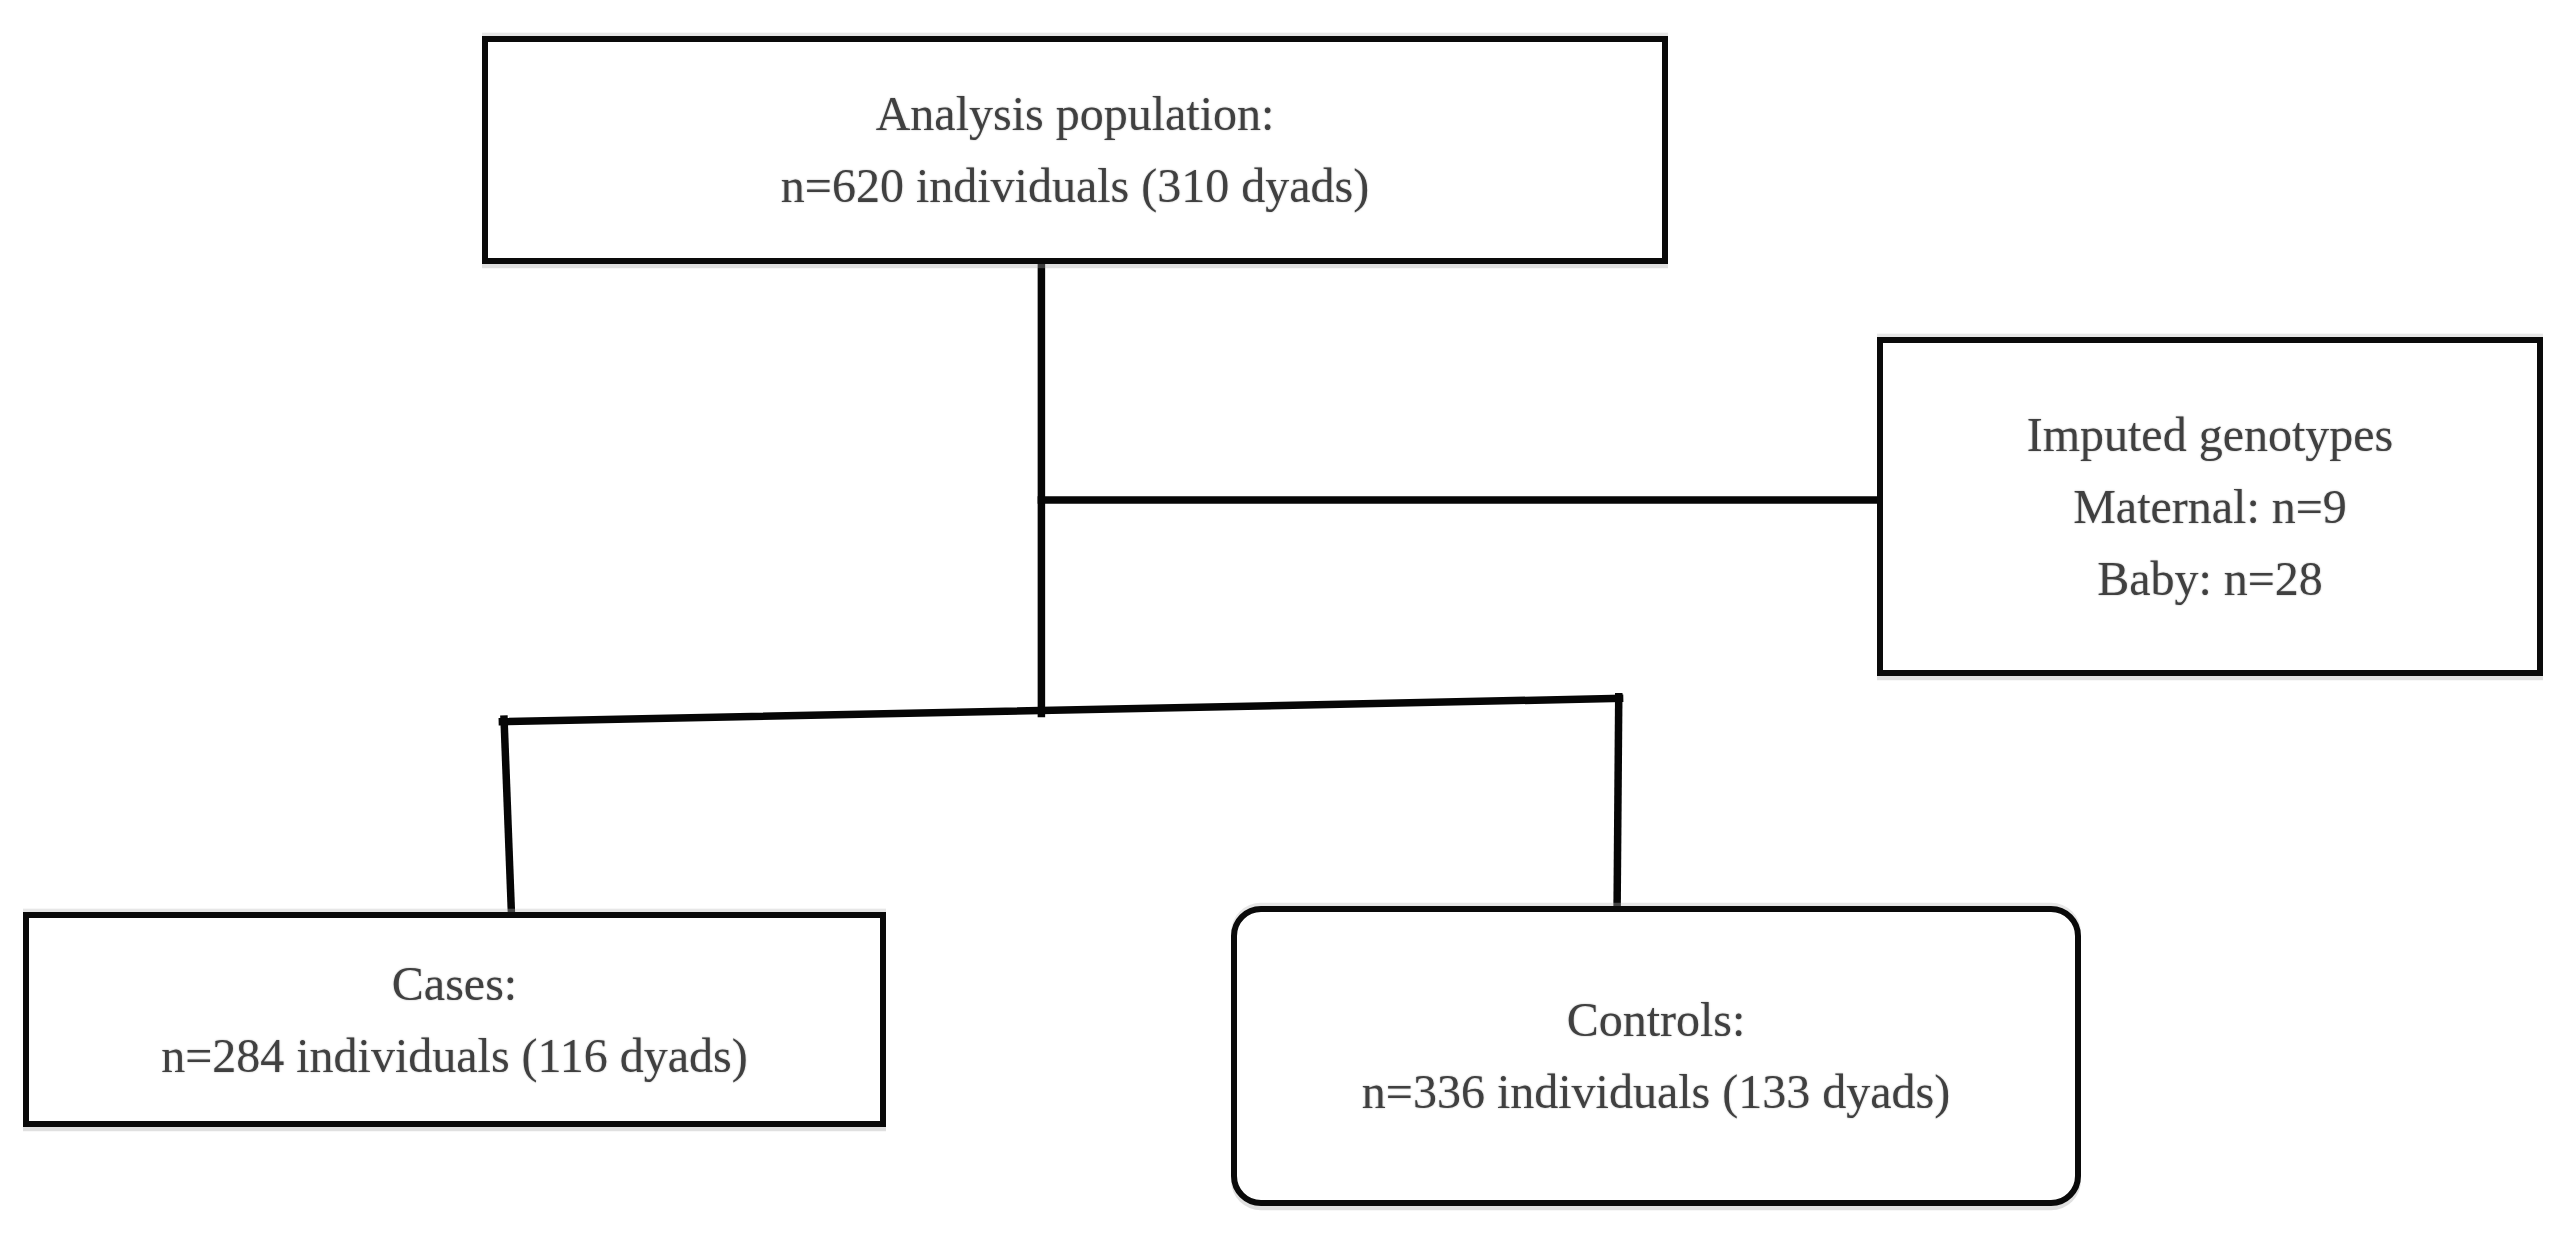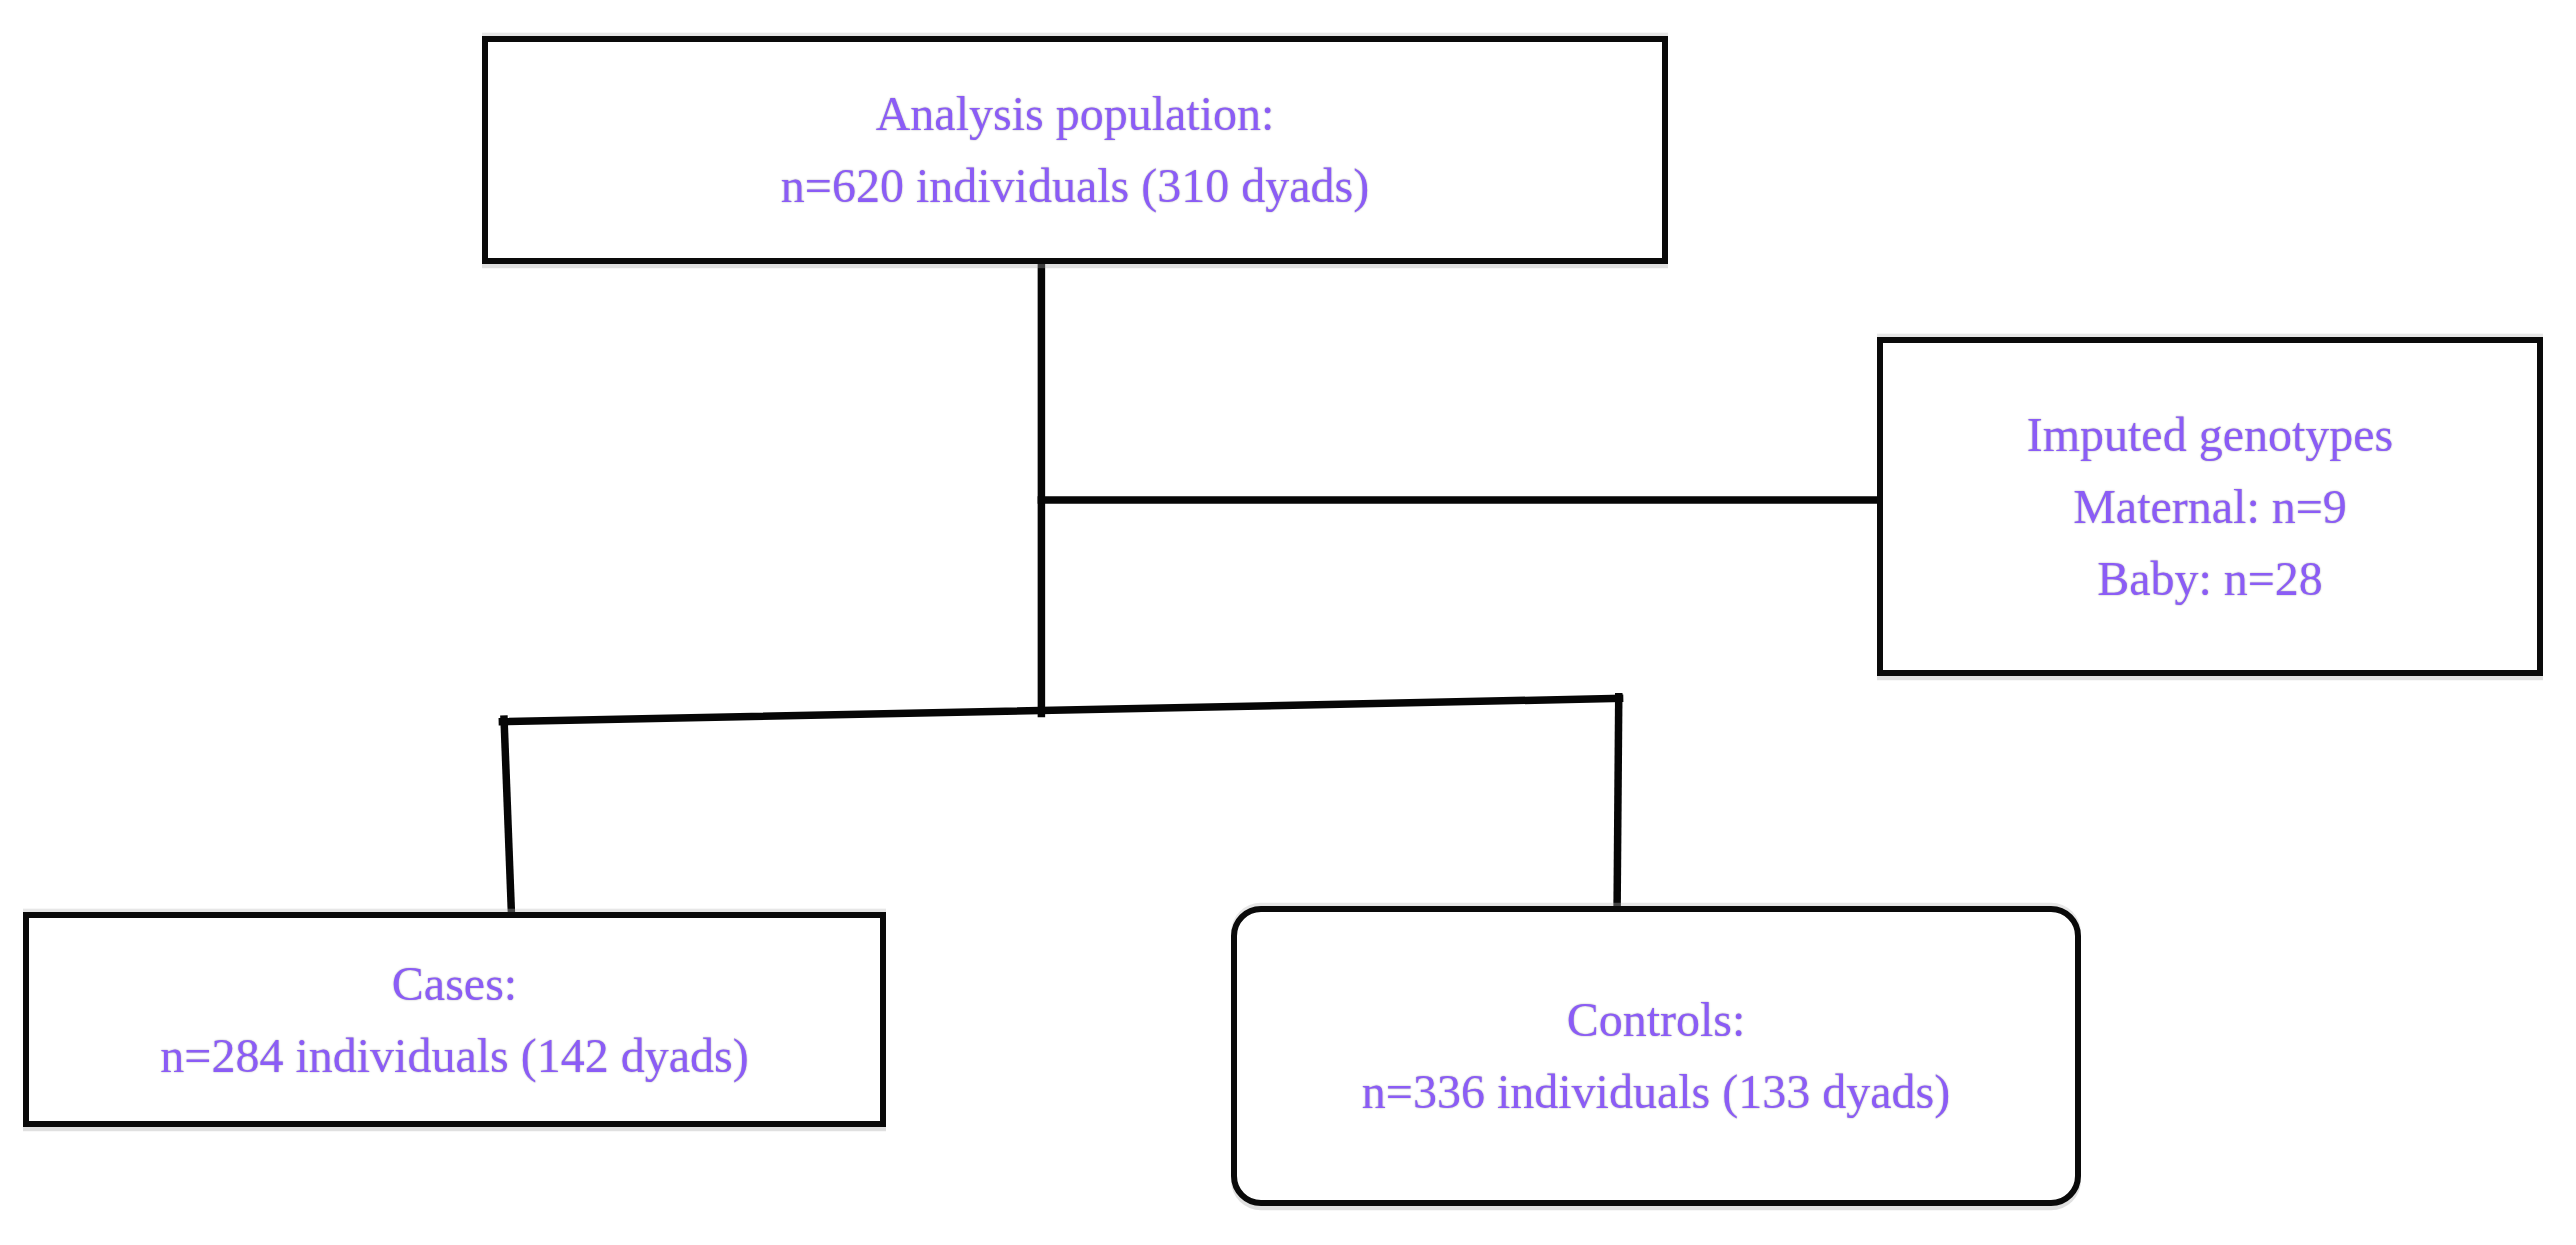--- a/index.html
+++ b/index.html
@@ -7,21 +7,21 @@
     padding: 0;
     background: #ffffff;
   }
   .canvas {
     position: relative;
     width: 2576px;
     height: 1246px;
     background: #ffffff;
     overflow: hidden;
     font-family: "Liberation Serif", "DejaVu Serif", serif;
-    color: #8b5cf6;
+    color: #404040;
   }
   .connectors {
     position: absolute;
     left: 0;
     top: 0;
     width: 2576px;
     height: 1246px;
   }
   .connectors line {
     stroke: #060606;
@@ -70,21 +70,21 @@
   </div>
 
   <div class="node node-imputed">
     <div class="nline">Imputed genotypes</div>
     <div class="nline">Maternal: n=9</div>
     <div class="nline">Baby: n=28</div>
   </div>
 
   <div class="node node-cases">
     <div class="nline">Cases:</div>
-    <div class="nline">n=284 individuals (142 dyads)</div>
+    <div class="nline">n=284 individuals (116 dyads)</div>
   </div>
 
   <div class="node node-controls">
     <div class="nline">Controls:</div>
     <div class="nline">n=336 individuals (133 dyads)</div>
   </div>
 
 </div>
 
 

